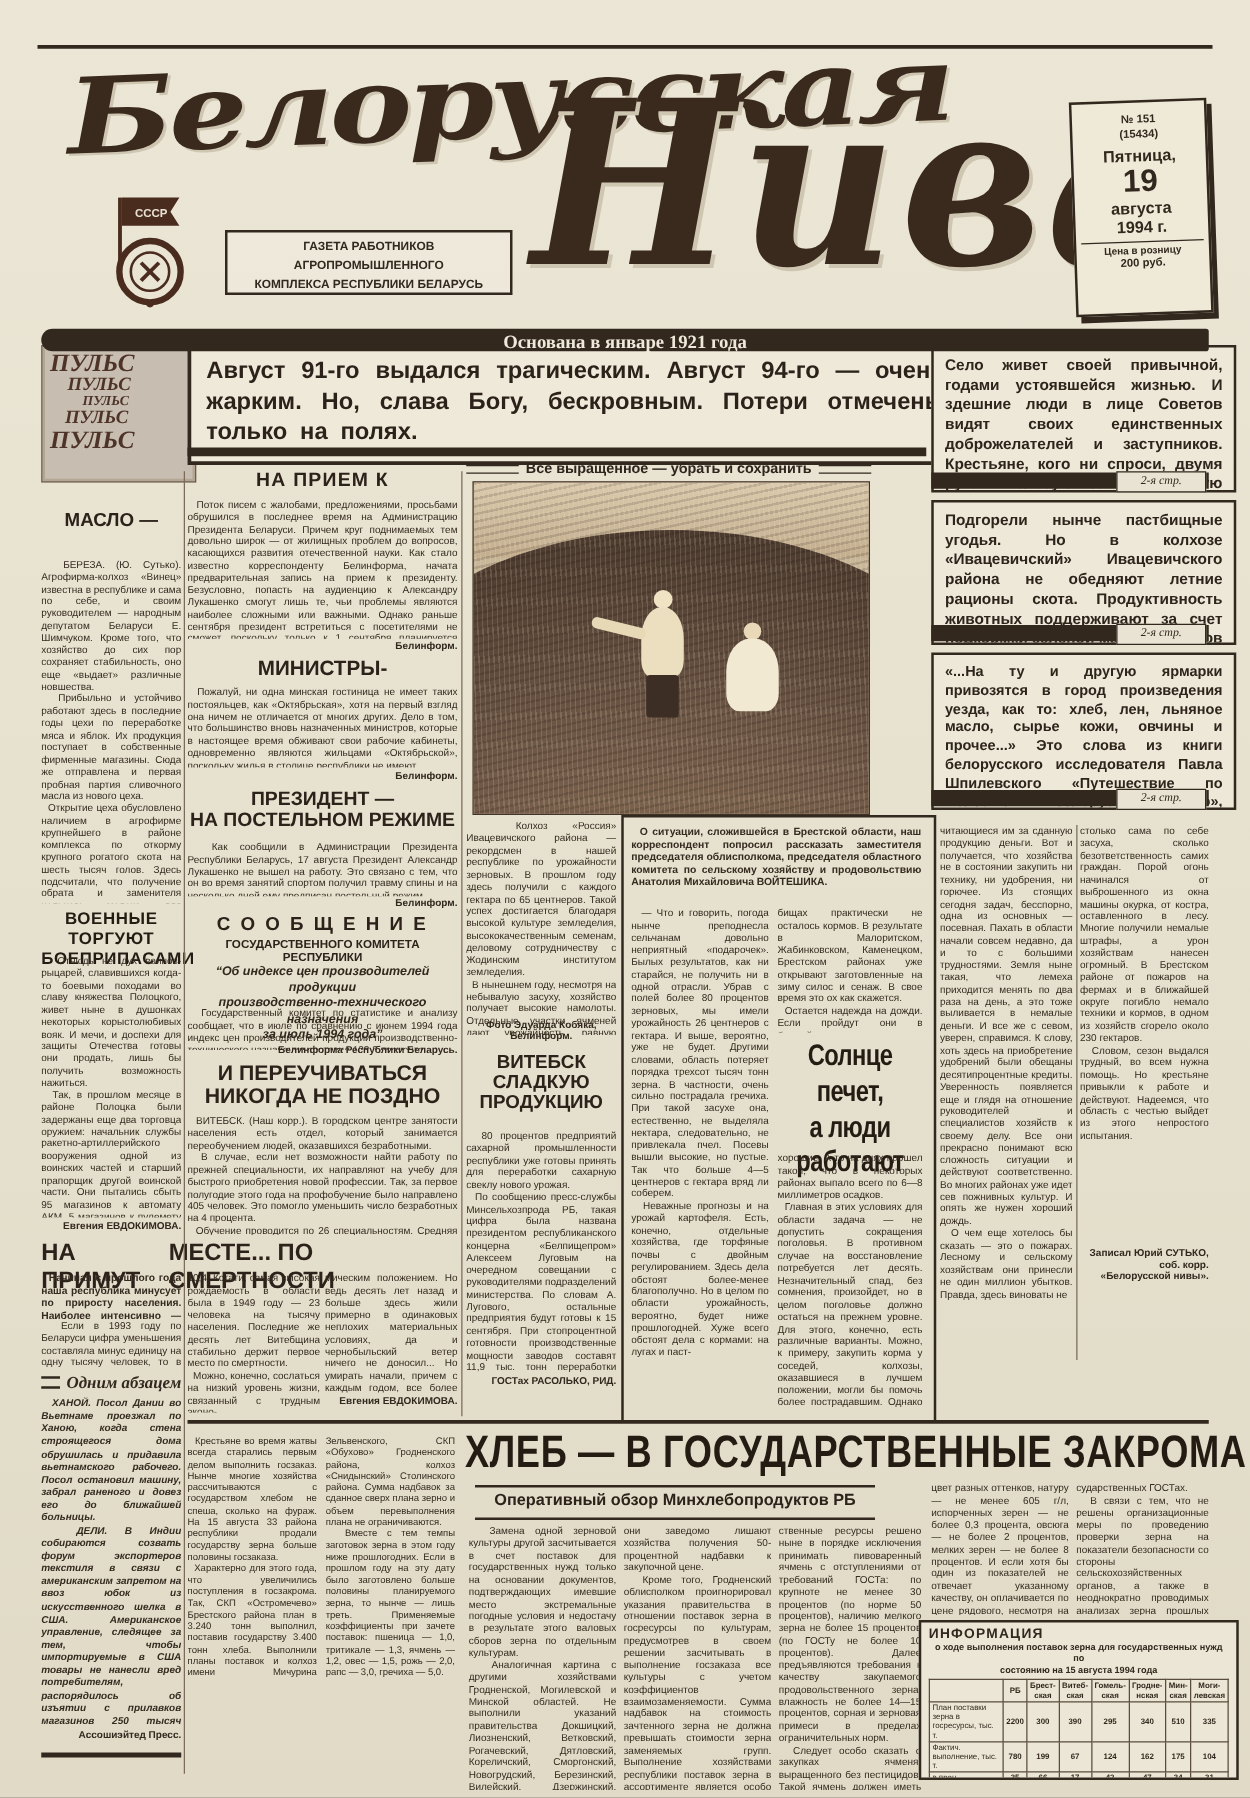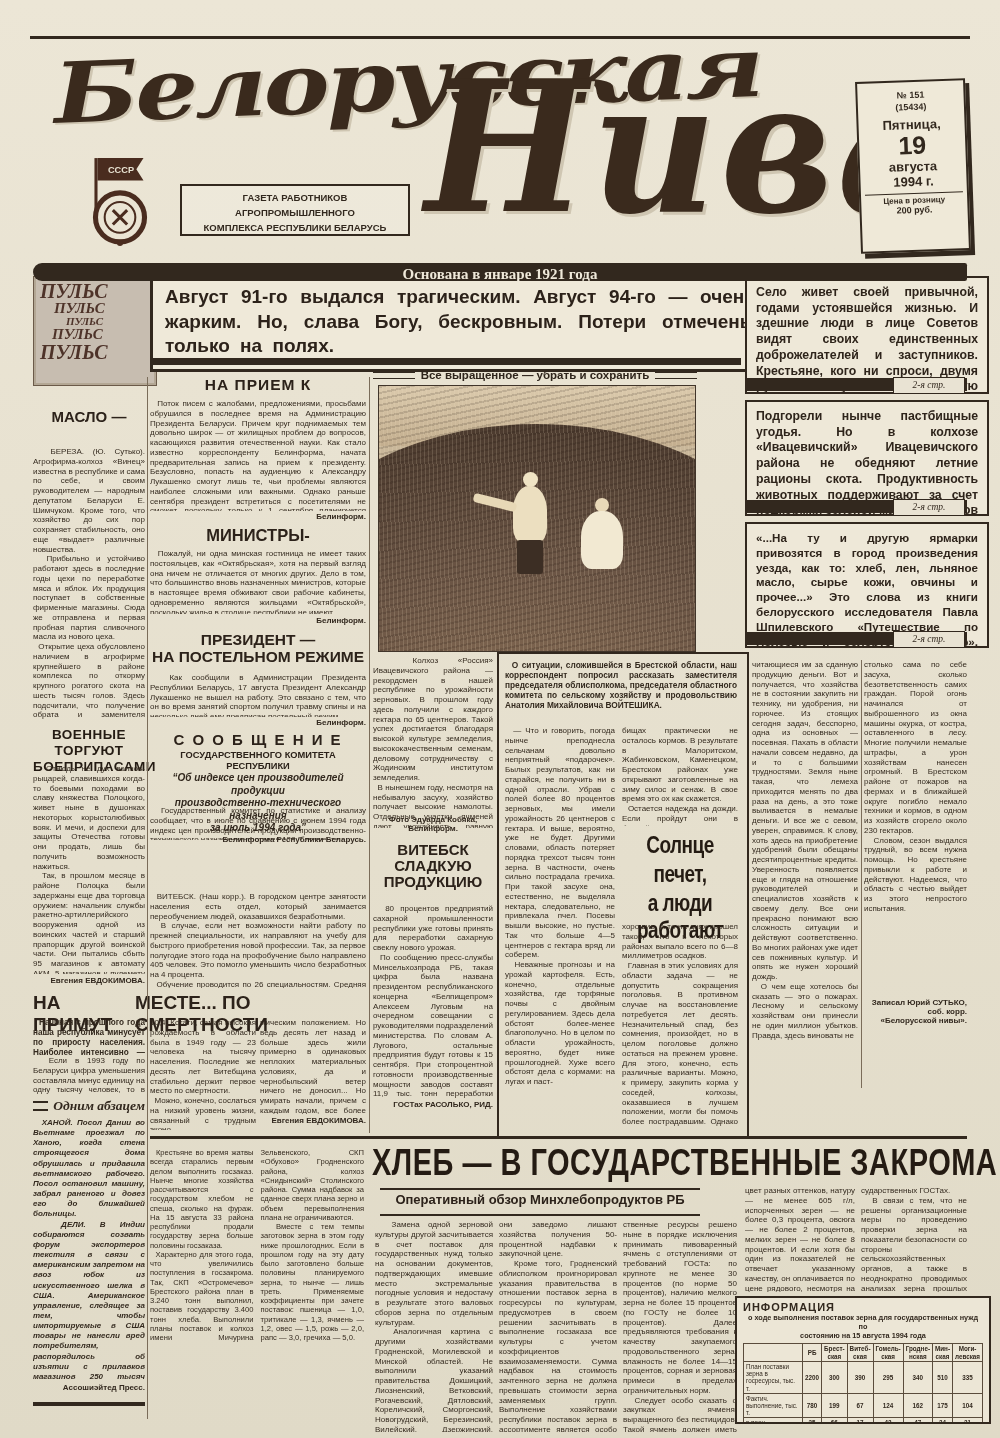--- a/index.html
+++ b/index.html
@@ -223,20 +223,22 @@
 
   <div class="abs hd" style="left:150px;top:732px;width:216px;height:16px;font-size:15px;letter-spacing:2px">С О О Б Щ Е Н И Е</div>
   <div class="abs hd" style="left:150px;top:750px;width:216px;height:20px;font-size:9.3px;line-height:1.15">ГОСУДАРСТВЕННОГО КОМИТЕТА РЕСПУБЛИКИ
 БЕЛАРУСЬ ПО СТАТИСТИКЕ И АНАЛИЗУ</div>
   <div class="abs soob-quote" style="left:150px;top:772px;width:216px;height:34px">“Об индексе цен производителей продукции
 производственно-технического назначения
 за июль 1994 года”</div>
   <div class="abs bt" style="left:150px;top:806px;width:216px;height:34px">&nbsp;&nbsp;Государственный комитет по статистике и анализу сообщает, что в июле по сравнению с июнем 1994 года индекс цен производителей продукции производственно-технического назначения составил 128,2 процента.</div>
   <div class="abs by" style="left:150px;top:835px;width:216px;height:10px">Белинформа Республики Беларусь.</div>
 
+  <div class="abs hd" style="left:150px;top:850px;width:216px;height:38px;font-size:17px">И ПЕРЕУЧИВАТЬСЯ
+НИКОГДА НЕ ПОЗДНО</div>
   <div class="abs bt" style="left:150px;top:892px;width:216px;height:96px">&nbsp;&nbsp;ВИТЕБСК. (Наш корр.). В городском центре занятости населения есть отдел, который занимается переобучением людей, оказавшихся безработными.
 &nbsp;&nbsp;В случае, если нет возможности найти работу по прежней специальности, их направляют на учебу для быстрого приобретения новой профессии. Так, за первое полугодие этого года на профобучение было направлено 405 человек. Это помогло уменьшить число безработных на 4 процента.
 &nbsp;&nbsp;Обучение проводится по 26 специальностям. Средняя продолжительность переобучения составляет 3,9 месяца. Для организации учебы отдел переобучения активно использует возможности сотрудничества с автоучебным комбинатом, с областной бухгалтерской школой, производственными объединениями по пошиву и ремонту одежды, трамвайно-троллейбусным управлением, другими организациями и предприятиями города.</div>
 
   <div class="abs bt" style="left:150px;top:1018px;width:106px;height:112px">10,4. Кстати, самая высокая рождаемость в области была в 1949 году — 23 человека на тысячу населения. Последние же десять лет Витебщина стабильно держит первое место по смертности.
 &nbsp;&nbsp;Можно, конечно, сослаться на низкий уровень жизни, связанный с трудным эконо-</div>
   <div class="abs bt" style="left:260px;top:1018px;width:106px;height:96px">мическим положением. Но ведь десять лет назад и больше здесь жили примерно в одинаковых неплохих материальных условиях, да и чернобыльский ветер ничего не доносил... Но умирать начали, причем с каждым годом, все более молодыми.</div>
   <div class="abs by" style="left:260px;top:1116px;width:106px;height:10px">Евгения ЕВДОКИМОВА.</div>
 
   <div class="abs bt" style="left:373px;top:656px;width:120px;height:172px">&nbsp;&nbsp;Колхоз «Россия» Ивацевичского района — рекордсмен в нашей республике по урожайности зерновых. В прошлом году здесь получили с каждого гектара по 65 центнеров. Такой успех достигается благодаря высокой культуре земледелия, высококачественным семенам, деловому сотрудничеству с Жодинским институтом земледелия.

